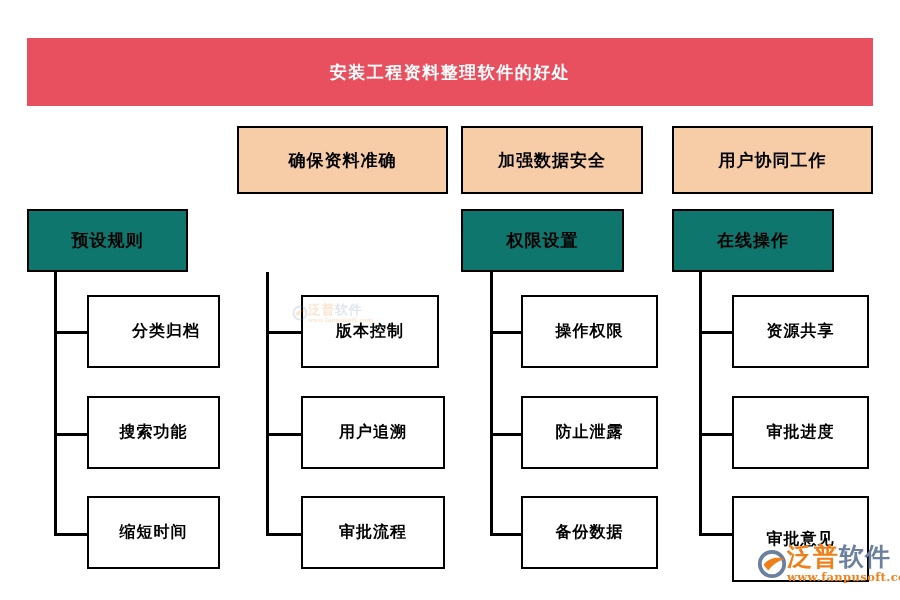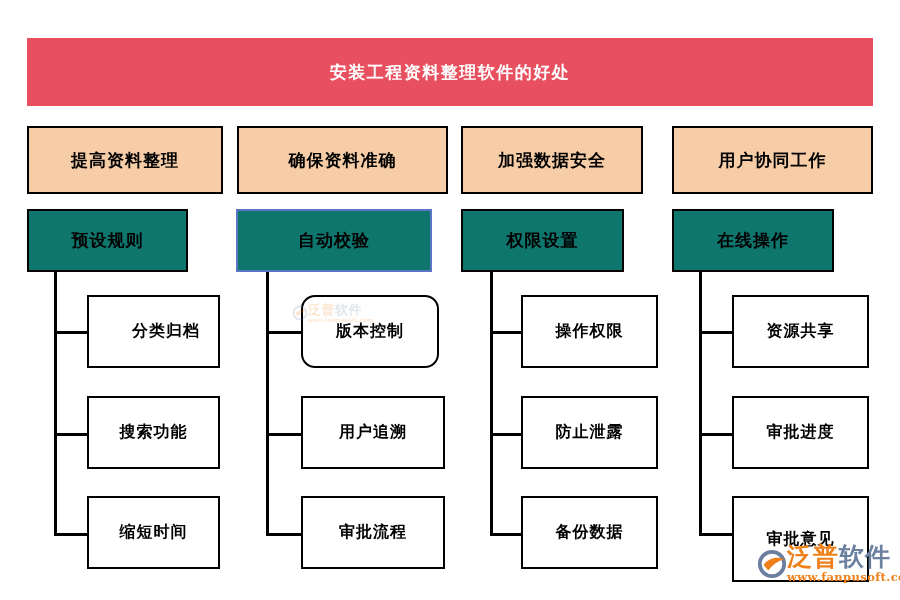--- a/index.html
+++ b/index.html
@@ -135,51 +135,45 @@
 </style>
 </head>
 <body>
 
 <div id="canvas">
 
   <div class="banner">
     <span class="banner-text">安装工程资料整理软件的好处</span>
   </div>
 
-  <div class="node node-benefit" style="left:27px; top:126px; width:196px; height:68px;">
-    <span>提高资料整理</span>
-  </div>
   <div class="node node-feature" style="left:27px; top:209px; width:161px; height:63px;">
     <span>预设规则</span>
   </div>
   <div class="conn-v" style="left:54px; top:272px; height:263px;"></div>
   <div class="conn-h" style="left:54px; top:331px; width:33px;"></div>
   <div class="conn-h" style="left:54px; top:433px; width:33px;"></div>
   <div class="conn-h" style="left:54px; top:533px; width:33px;"></div>
   <div class="node node-leaf" style="left:87px; top:295px; width:133px; height:73px;padding-left:25px;">
     <span>分类归档</span>
   </div>
   <div class="node node-leaf" style="left:87px; top:396px; width:133px; height:73px;">
     <span>搜索功能</span>
   </div>
   <div class="node node-leaf" style="left:87px; top:496px; width:133px; height:73px;">
     <span>缩短时间</span>
   </div>
 
   <div class="node node-benefit" style="left:237px; top:126px; width:211px; height:68px;">
     <span>确保资料准确</span>
   </div>
-  <div class="node node-feature border-blue" style="left:236px; top:209px; width:196px; height:63px;">
-    <span>自动校验</span>
-  </div>
   <div class="conn-v" style="left:266px; top:272px; height:263px;"></div>
   <div class="conn-h" style="left:266px; top:331px; width:35px;"></div>
   <div class="conn-h" style="left:266px; top:433px; width:35px;"></div>
   <div class="conn-h" style="left:266px; top:533px; width:35px;"></div>
-  <div class="node node-leaf" style="left:301px; top:295px; width:138px; height:73px;border-radius:14px;">
+  <div class="node node-leaf" style="left:301px; top:295px; width:138px; height:73px;">
     <span>版本控制</span>
   </div>
   <div class="node node-leaf" style="left:301px; top:396px; width:144px; height:73px;">
     <span>用户追溯</span>
   </div>
   <div class="node node-leaf" style="left:301px; top:496px; width:144px; height:73px;">
     <span>审批流程</span>
   </div>
 
   <div class="node node-benefit" style="left:461px; top:126px; width:182px; height:68px;">

